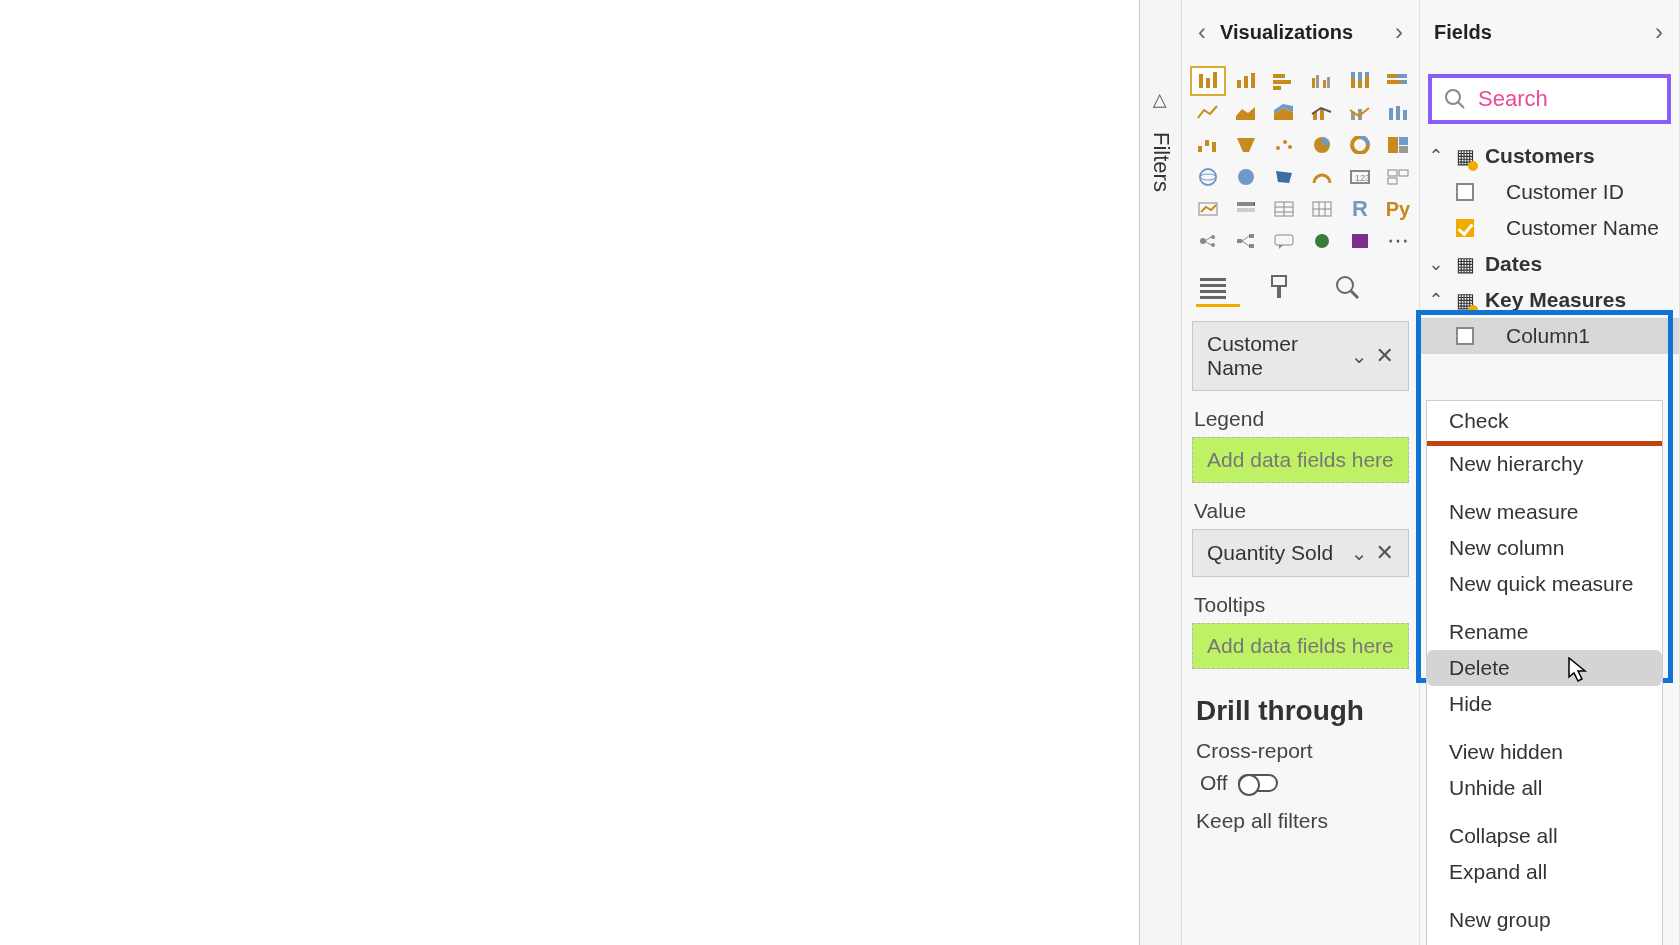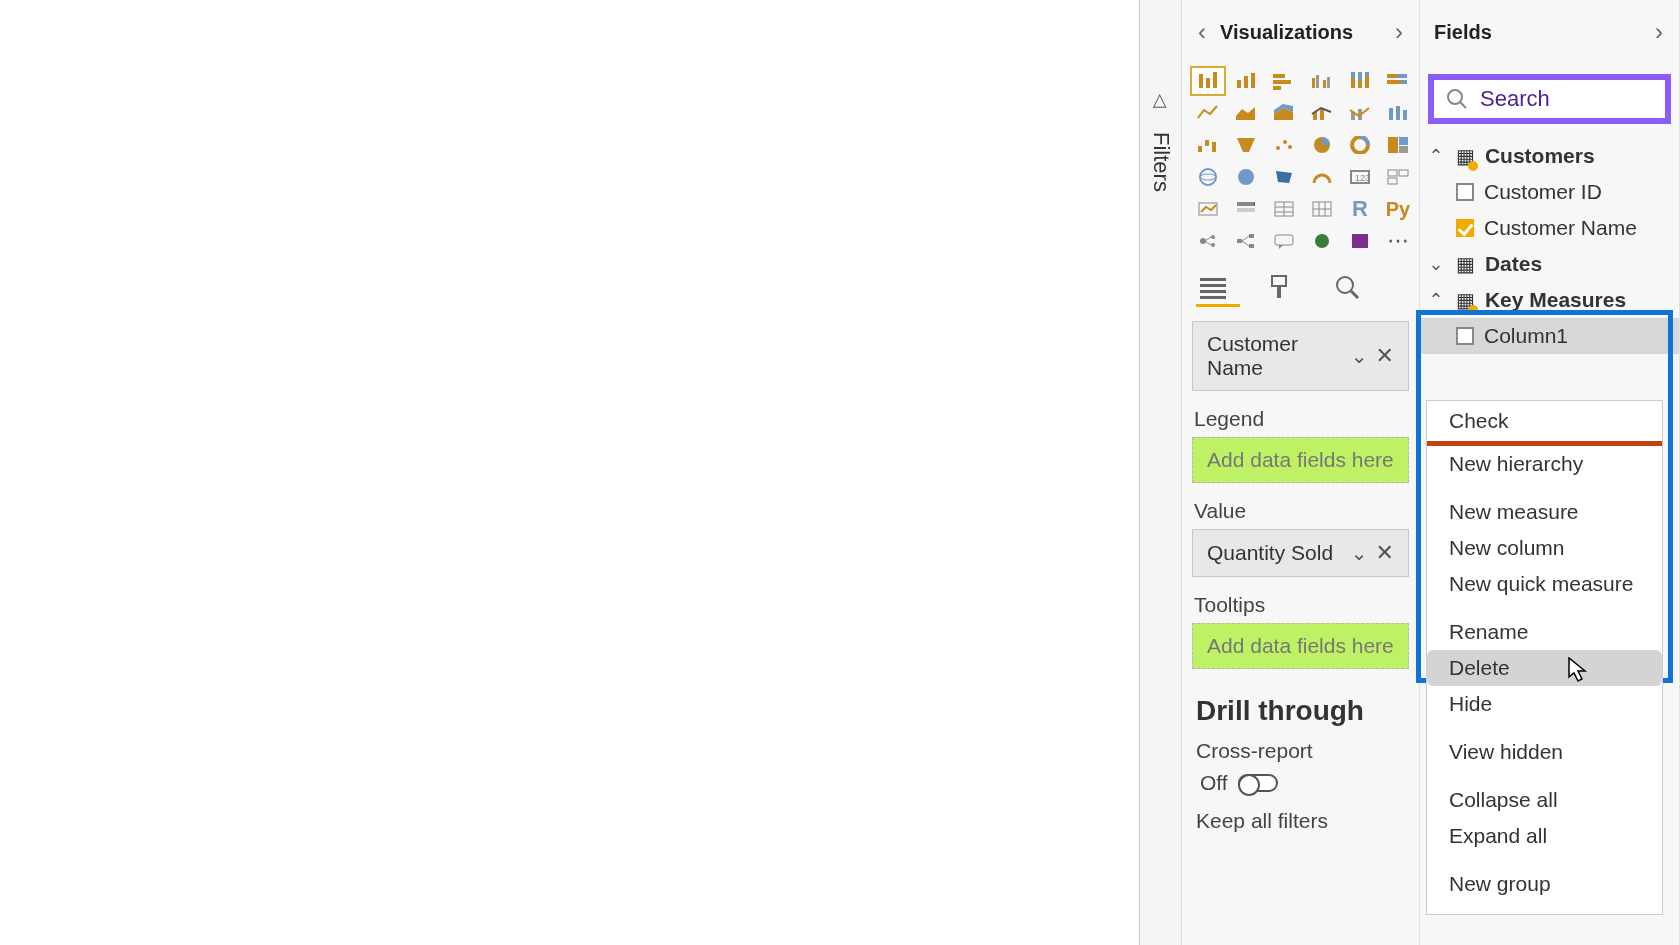--- a/index.html
+++ b/index.html
@@ -85,37 +85,37 @@
   position:relative; background:#fff;
 }
 .toggle::after {
   content:""; position:absolute; left:-2px; top:-2px;
   width:18px; height:18px; border:2px solid #555; border-radius:50%; background:#fff;
 }
 .keep-all { padding:4px 14px; color:#444; }
 
 .search-box {
   margin:10px 8px 14px;
-  border:6px solid #8b5cf6;
+  border:4px solid #8b5cf6;
   background:#fff;
   height:50px;
   display:flex; align-items:center;
   padding:0 12px; gap:12px;
-  color:#4c1d95; font-size:22px;
+  color:#ec4899; font-size:22px;
 }
 .tbl-row {
   display:flex; align-items:center; gap:10px;
   padding:6px 8px 6px 6px; font-size:21px;
 }
 .tbl-row .exp { width:20px; text-align:center; color:#555; cursor:pointer; font-size:18px;}
 .tbl-row .tic { position:relative; font-size:20px; color:#333; }
 .tbl-row .tic .dot { position:absolute; right:-3px; bottom:-3px; width:10px;height:10px;background:#f2a900;border-radius:50%; }
 .tbl-row .tlbl { font-weight:600; }
 .fld-row {
-  display:flex; align-items:center; gap:10px;
+  display:flex; align-items:center; gap:32px;
   padding:6px 8px 6px 36px; font-size:21px;
 }
 .fld-row .cb {
   width:18px; height:18px; border:2px solid #888; background:#fff;
 }
 .fld-row .cb.checked { background:#f2a900; border-color:#f2a900; position:relative;}
 .fld-row .cb.checked::after{
   content:""; position:absolute; left:3px; top:0px; width:6px; height:11px;
   border-right:3px solid #fff; border-bottom:3px solid #fff; transform:rotate(40deg);
 }
@@ -512,20 +512,23 @@
     <div class="ctx-item hover">
         <span>Delete</span>
       </div>
     <div class="ctx-item">
         <span>Hide</span>
       </div>
     <div class="ctx-sep"></div>
     <div class="ctx-item">
         <span>View hidden</span>
       </div>
+    <div class="ctx-item">
+        <span>Unhide all</span>
+      </div>
     <div class="ctx-sep"></div>
     <div class="ctx-item">
         <span>Collapse all</span>
       </div>
     <div class="ctx-item">
         <span>Expand all</span>
       </div>
     <div class="ctx-sep"></div>
     <div class="ctx-item">
         <span>New group</span>

